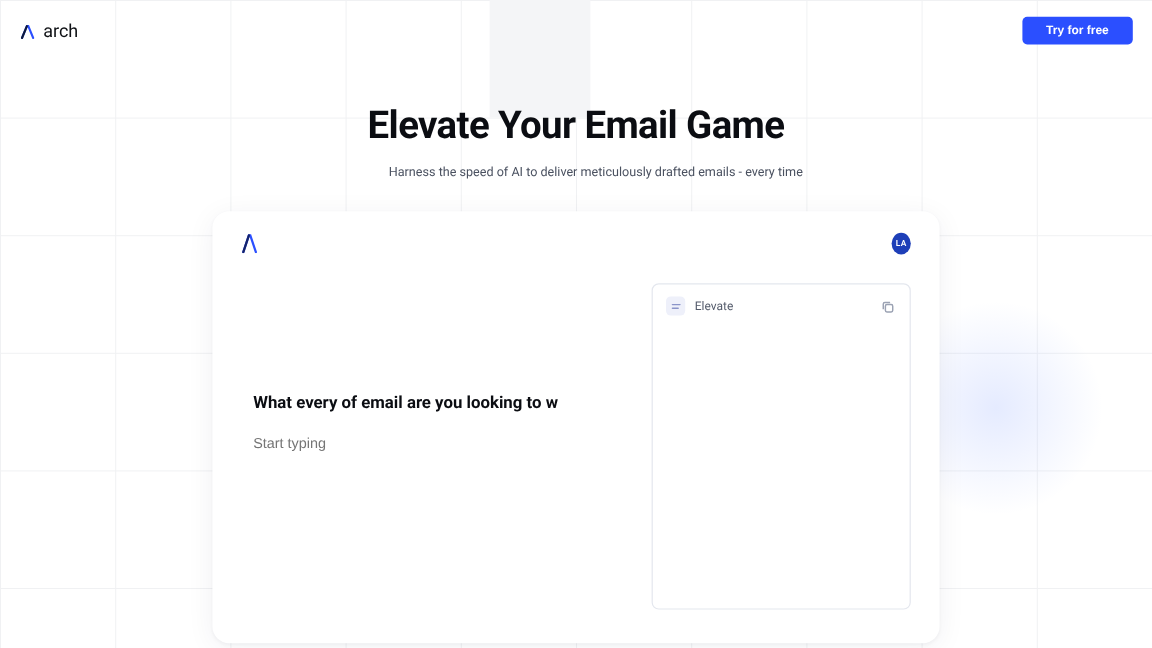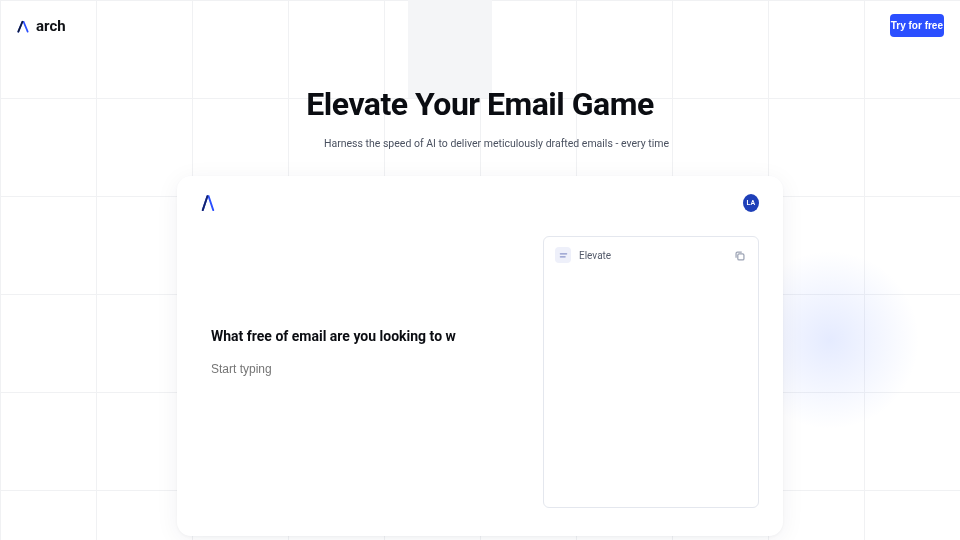--- a/index.html
+++ b/index.html
@@ -51,28 +51,28 @@
       display: flex;
       align-items: center;
       gap: 6px;
     }
     .brand-icon {
       width: 14px;
       height: 14px;
     }
     .brand-name {
       font-size: 15px;
-      font-weight: 700;
+      font-weight: 400;
       color: #0f1115;
     }
     .cta-btn {
       background: #2b4fff;
       color: #fff;
       border: none;
-      padding: 6px 1px;
+      padding: 6px 20px;
       font-size: 10px;
       font-weight: 600;
       border-radius: 4px;
       cursor: pointer;
     }
     .hero {
       position: relative;
       z-index: 2;
       text-align: center;
       margin-top: 34px;
@@ -209,21 +209,21 @@
       <svg viewBox="0 0 24 28" fill="none">
         <path d="M3 26 L11 2 L13 2 L21 26" stroke="#2b4fff" stroke-width="3.2" stroke-linecap="round"></path>
         <path d="M3 26 L11 2" stroke="#15246b" stroke-width="3.2" stroke-linecap="round"></path>
       </svg>
     </span>
     <div class="avatar">LA</div>
   </div>
 
   <div class="card-body">
     <div class="left-panel">
-      <div class="prompt-title">What free of email are you looking to w</div>
+      <div class="prompt-title">What every of email are you looking to w</div>
       <input class="prompt-input" type="text" placeholder="Start typing" style="">
     </div>
 
     <div class="right-panel">
       <div class="subject-row">
         <span class="subject-icon-wrap">
           <svg width="9" height="9" viewBox="0 0 12 12">
             <rect x="1" y="3" width="10" height="1.6" rx="0.8" fill="#8a94c9"></rect>
             <rect x="1" y="7" width="8" height="1.6" rx="0.8" fill="#8a94c9"></rect>
           </svg>

